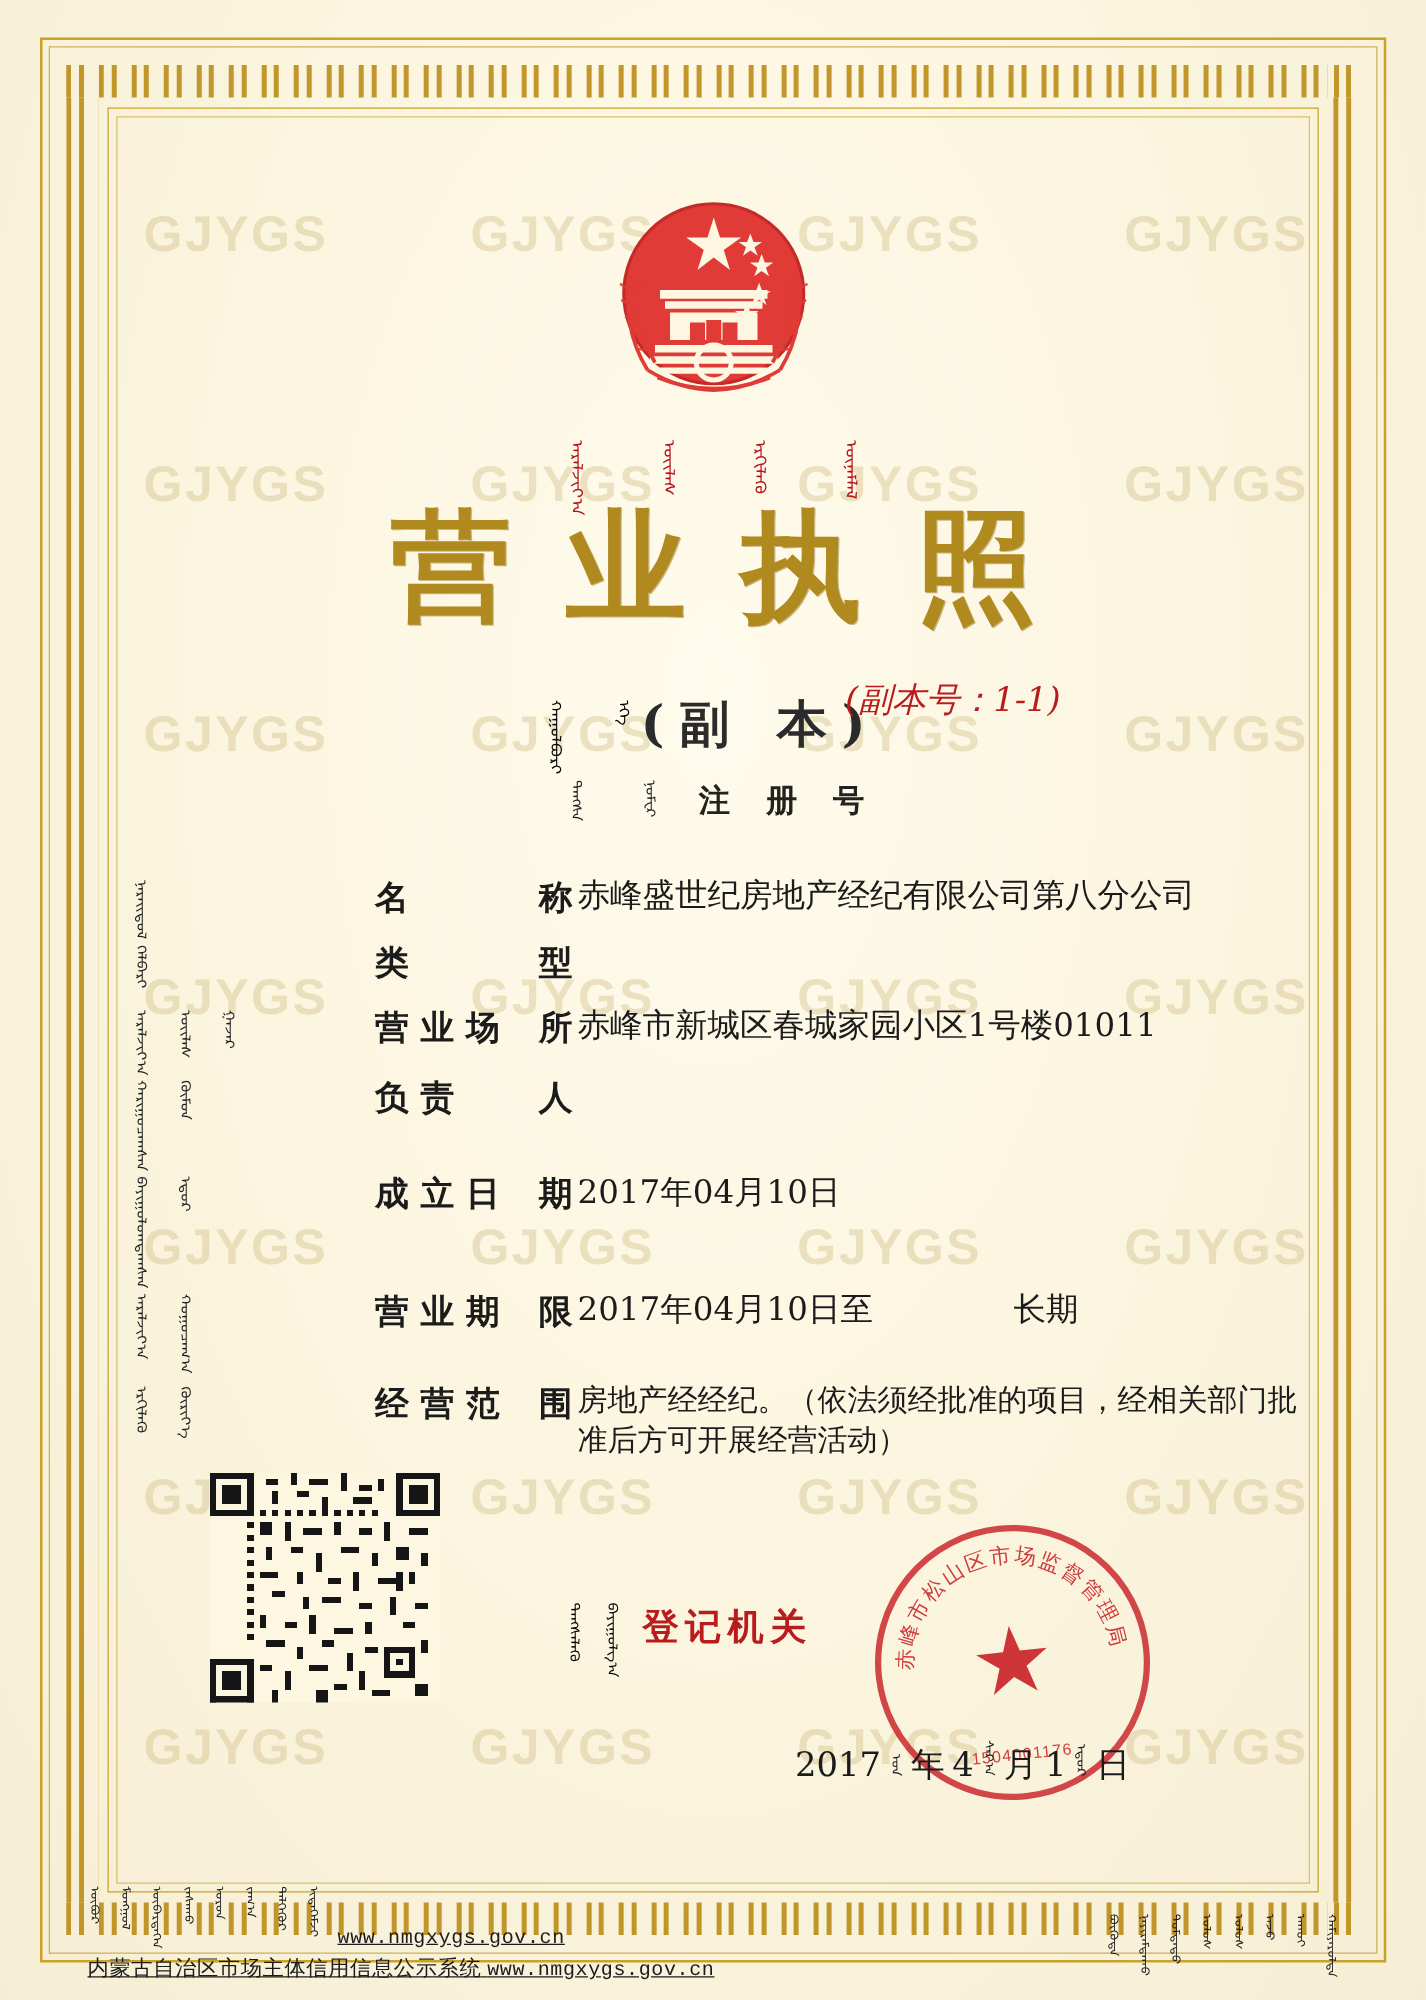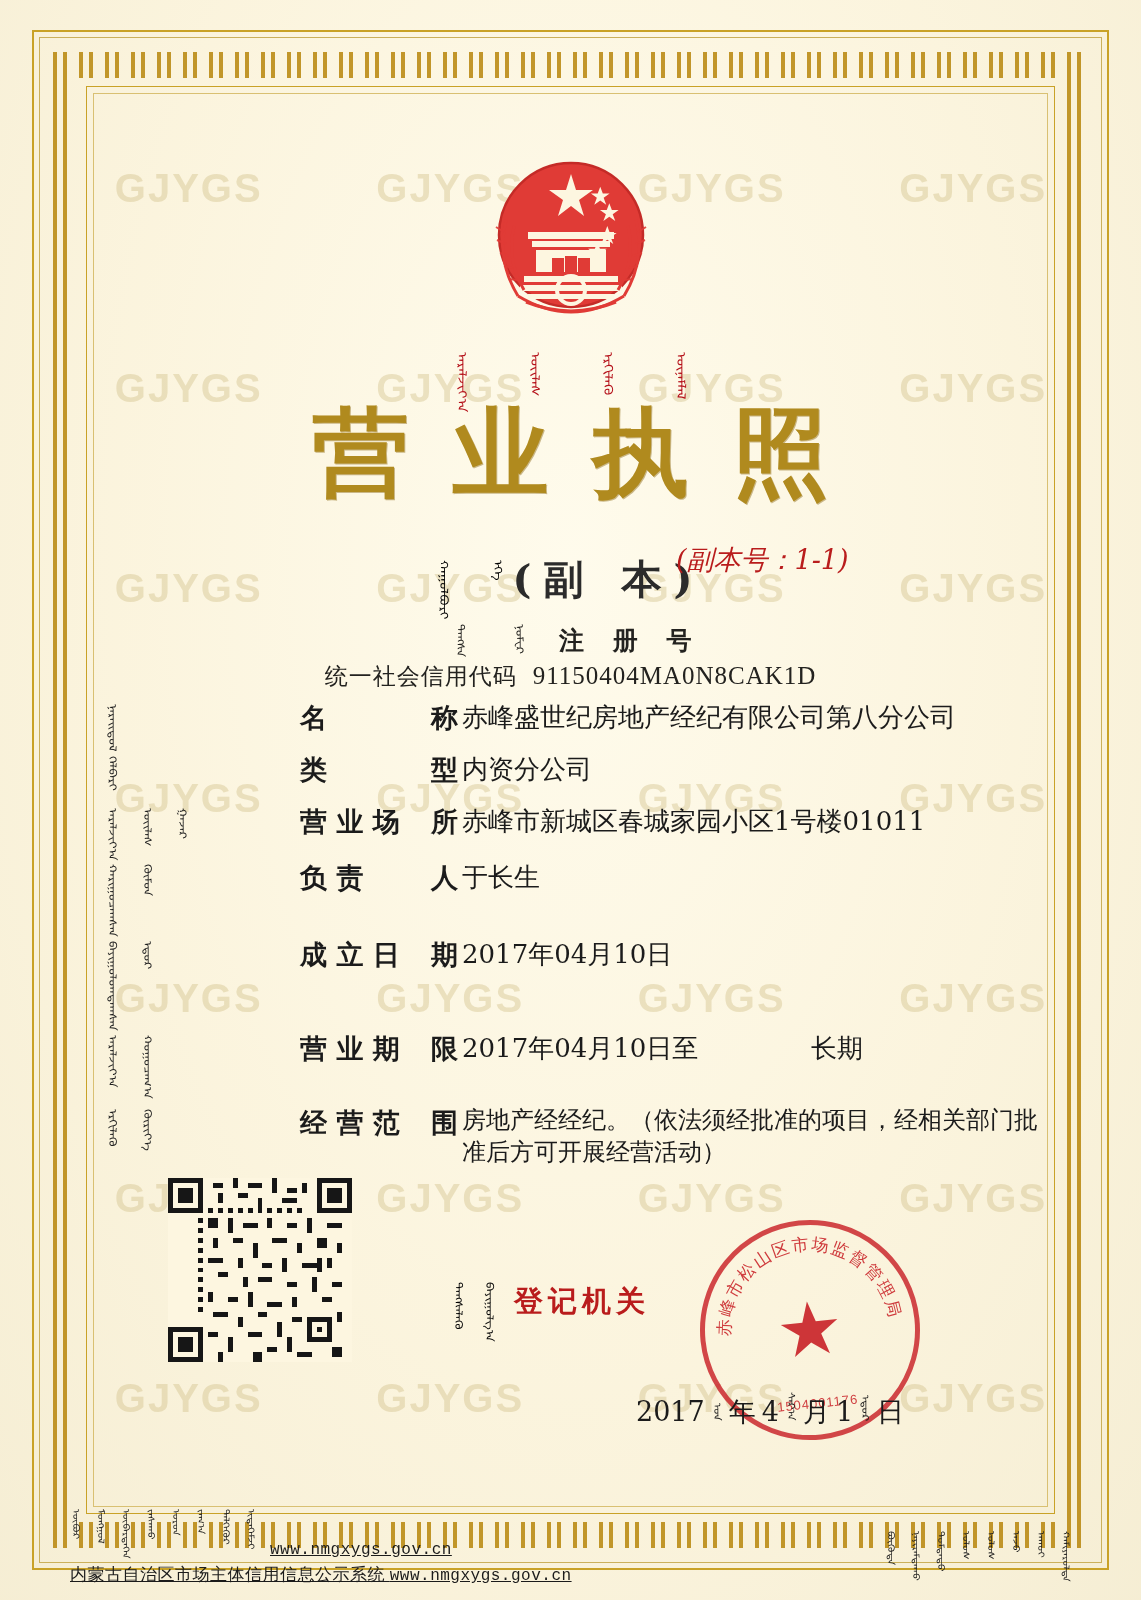--- a/index.html
+++ b/index.html
@@ -497,23 +497,20 @@
     <span class="sub-fu-ben">(副  本)</span>
   </div>
   <div class="copy-no">(副本号：1-1)</div>
 
   <div class="reg-block">
     <div class="reg-line1">
       <span class="mg">ᠳᠡᠩᠰᠡ</span>
       <span class="mg">ᠨᠣᠮᠧᠷ</span>
       <span>注 册 号</span>
     </div>
-    <div class="reg-line2">
-      <span>统一社会信用代码</span><span class="reg-code">91150404MA0N8CAK1D</span>
-    </div>
   </div>
 
   <div class="fields">
 
     <div class="field-row">
       <div class="f-mongol">
         <span class="mg">ᠨᠡᠷᠡᠢᠳᠦᠯ</span>
       </div>
       <div class="f-label">
         <span>名</span>
@@ -523,21 +520,20 @@
     </div>
 
     <div class="field-row">
       <div class="f-mongol">
         <span class="mg">ᠬᠡᠯᠪᠡᠷᠢ</span>
       </div>
       <div class="f-label">
         <span>类</span>
         <span>型</span>
       </div>
-      <div class="f-value">内资分公司</div>
     </div>
 
     <div class="field-row">
       <div class="f-mongol">
         <span class="mg">ᠠᠷᠠᠯᠵᠢᠶ᠎ᠠ</span>
         <span class="mg">ᠦᠢᠯᠡᠰ</span>
         <span class="mg">ᠭᠠᠵᠠᠷ</span>
       </div>
       <div class="f-label">
         <span>营 业 场</span>
@@ -548,21 +544,20 @@
 
     <div class="field-row">
       <div class="f-mongol">
         <span class="mg">ᠬᠠᠷᠢᠭᠤᠴᠠᠭᠰᠠᠨ</span>
         <span class="mg">ᠬᠦᠮᠦᠨ</span>
       </div>
       <div class="f-label">
         <span>负  责</span>
         <span>人</span>
       </div>
-      <div class="f-value">于长生</div>
     </div>
 
     <div class="field-row">
       <div class="f-mongol">
         <span class="mg">ᠪᠠᠶᠢᠭᠤᠯᠤᠭᠳᠠᠭᠰᠠᠨ</span>
         <span class="mg">ᠡᠳᠦᠷ</span>
       </div>
       <div class="f-label">
         <span>成 立 日</span>
         <span>期</span>

